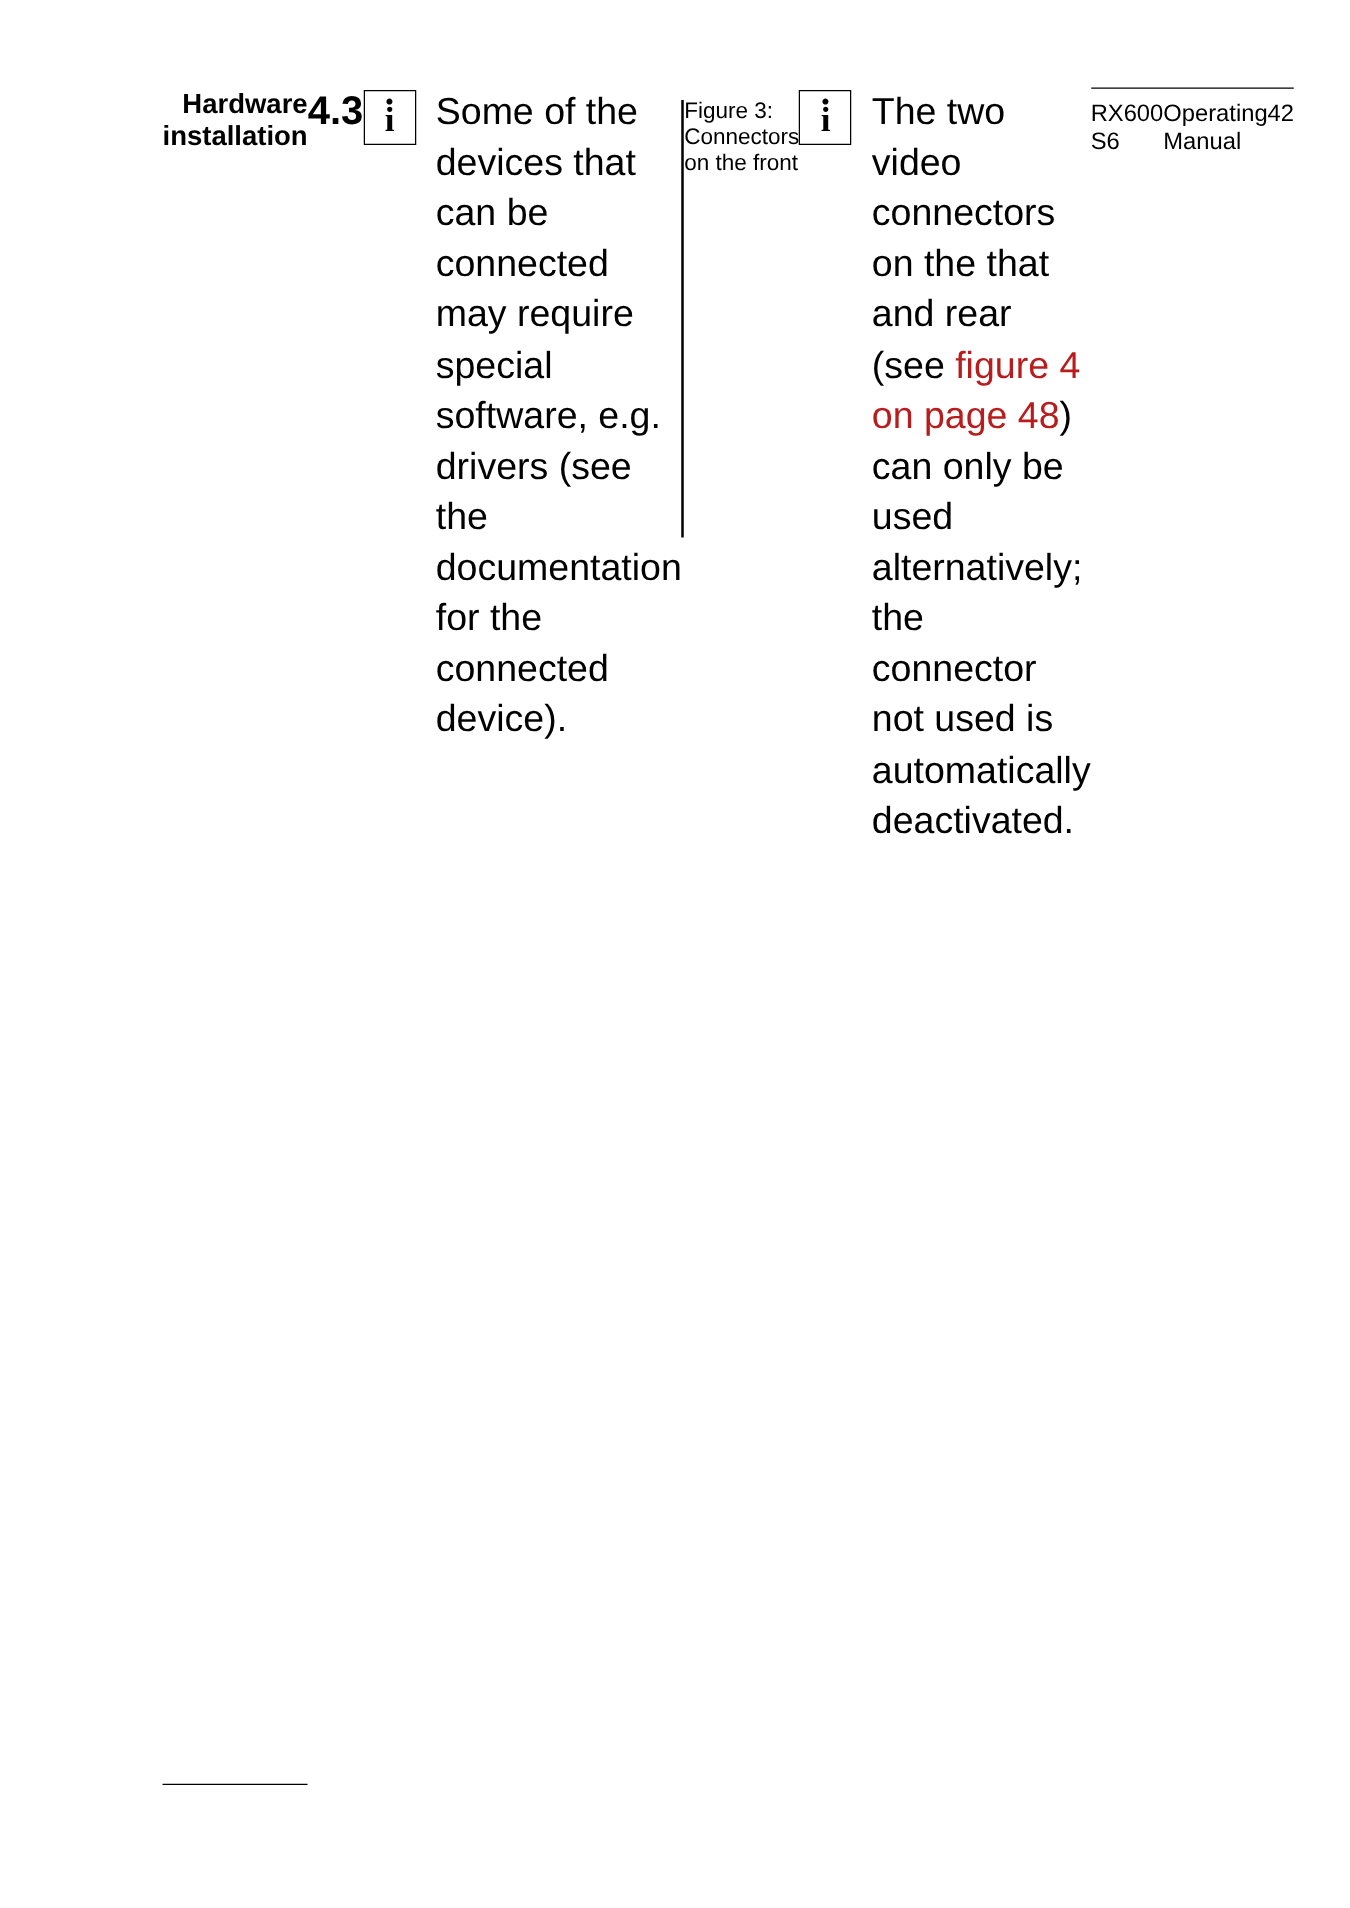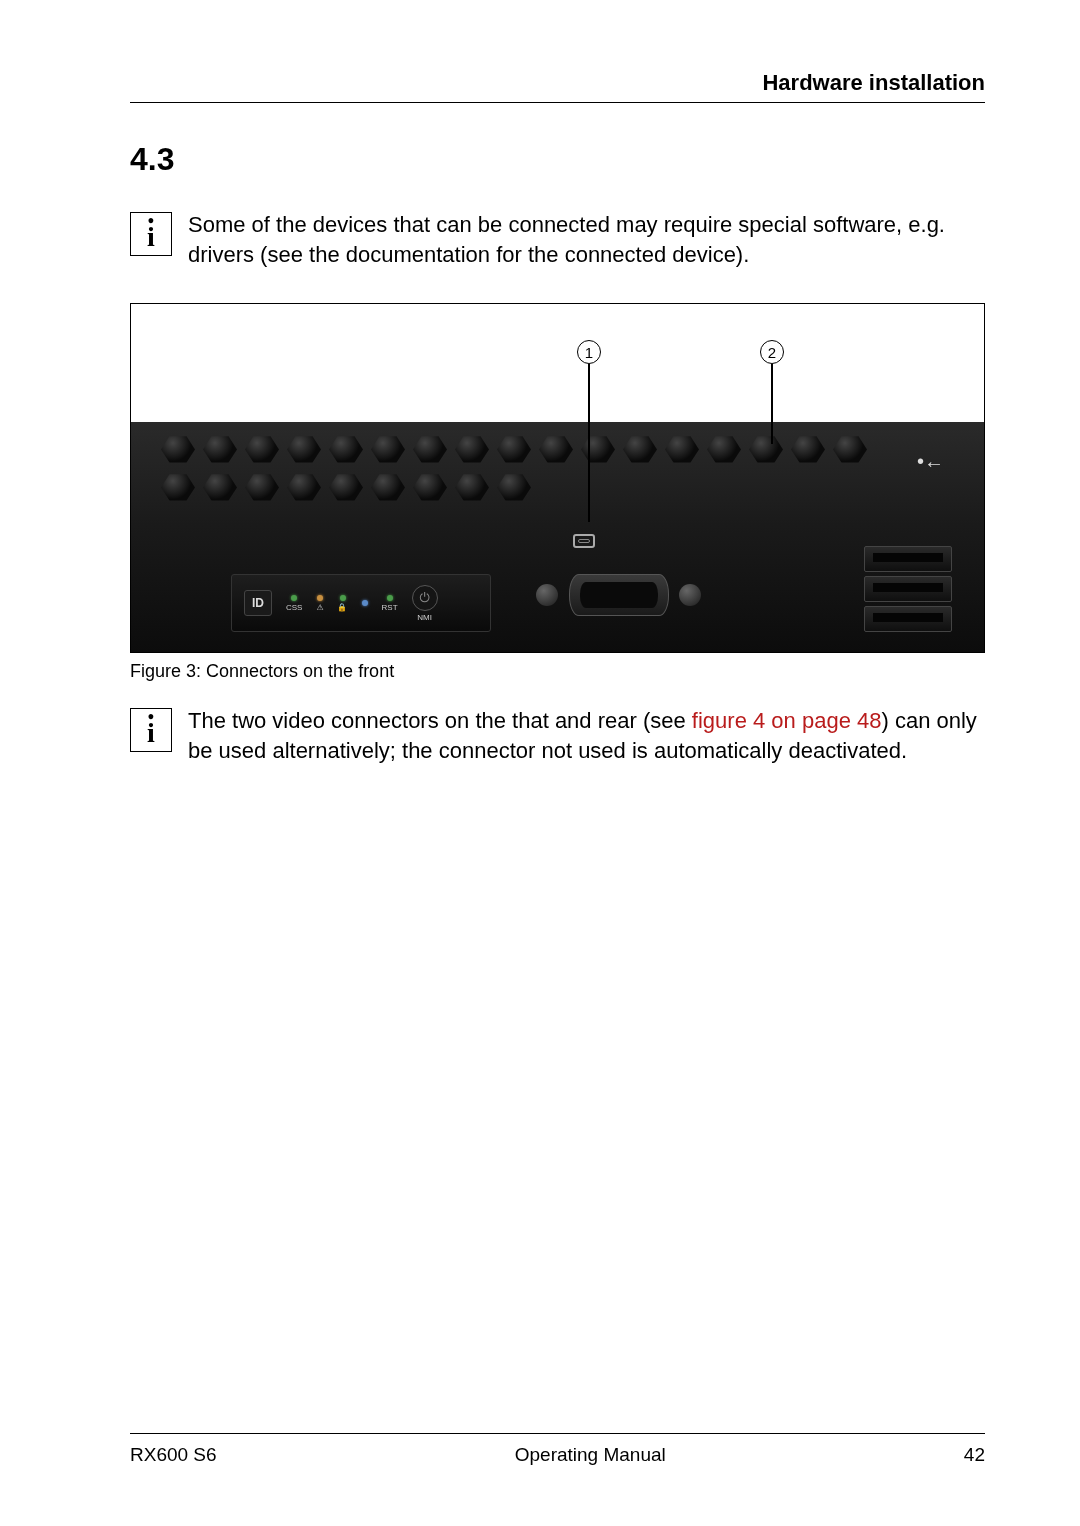--- a/index.html
+++ b/index.html
@@ -8,21 +8,21 @@
     background: #fff;
     width: 1080px;
     height: 1526px;
     position: relative;
     color: #000;
   }
   .page {
     padding: 70px 95px 60px 130px;
     height: 100%;
     display: flex;
-    flex-direction: column;
+    flex-direction: row;
   }
   .header-area {
     border-bottom: 1.5px solid #000;
     padding-bottom: 6px;
     margin-bottom: 38px;
   }
   .header-text {
     text-align: right;
     font-weight: bold;
     font-size: 22px;
@@ -61,21 +61,21 @@
   .info-icon::before {
     content: "•";
     position: absolute;
     top: -2px;
     font-size: 18px;
   }
   .info-icon-letter {
     margin-top: 6px;
   }
   .info-text {
-    font-size: 22px;
+    font-size: 30px;
     line-height: 1.35;
   }
   .figure-box {
     border: 1.5px solid #000;
     width: 100%;
     height: 350px;
     position: relative;
     margin-top: 10px;
     overflow: hidden;
   }

